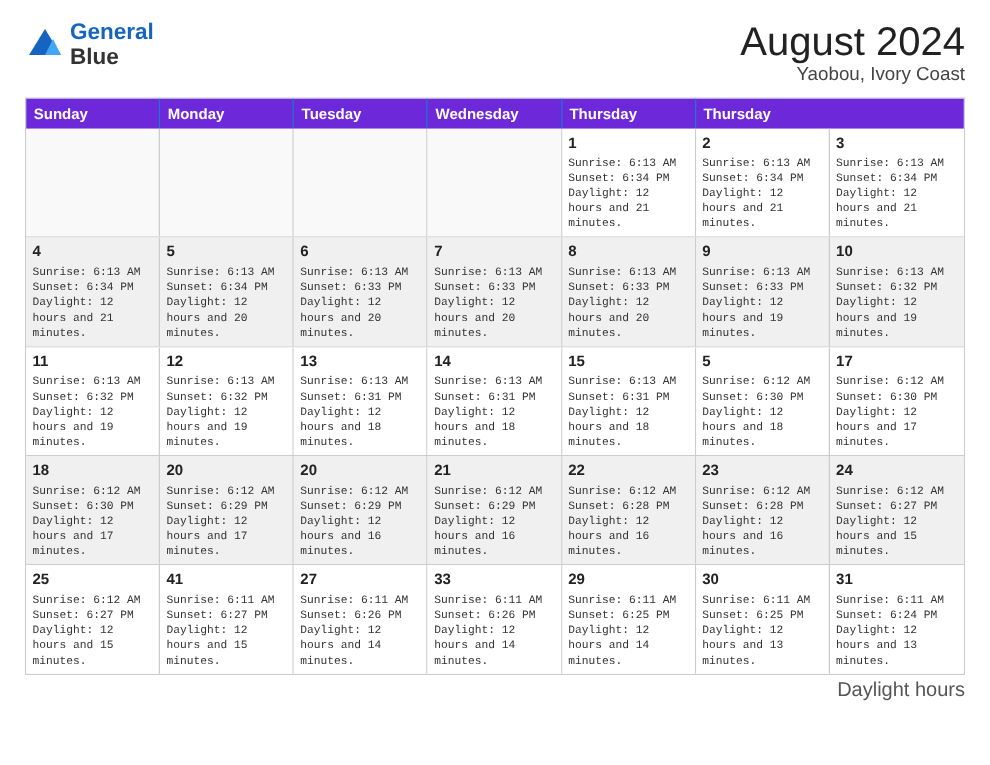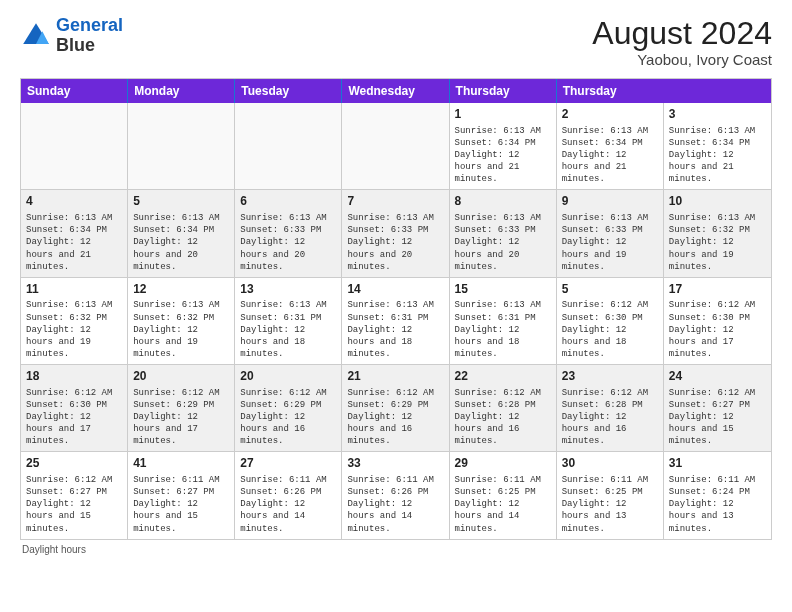--- a/index.html
+++ b/index.html
@@ -102,24 +102,25 @@
       display: block;
       margin-bottom: 2px;
     }
     .day-info {
       color: #333;
       font-size: 9px;
       line-height: 1.35;
       font-family: Liberation Mono, monospace;
     }
     .footer-note {
-      font-size: 10px;
+      font-size: 16px;
       color: #555;
       margin-top: 4px;
       padding-left: 2px;
+      text-align: right;
     }
   </style>
 </head>
 <body>
 
 <div class="page">
   <div class="header">
     <div class="logo">
       <svg class="logo-icon" viewBox="0 0 40 40">
         <polygon points="20,4 36,30 4,30" fill="#1565c0"></polygon>

